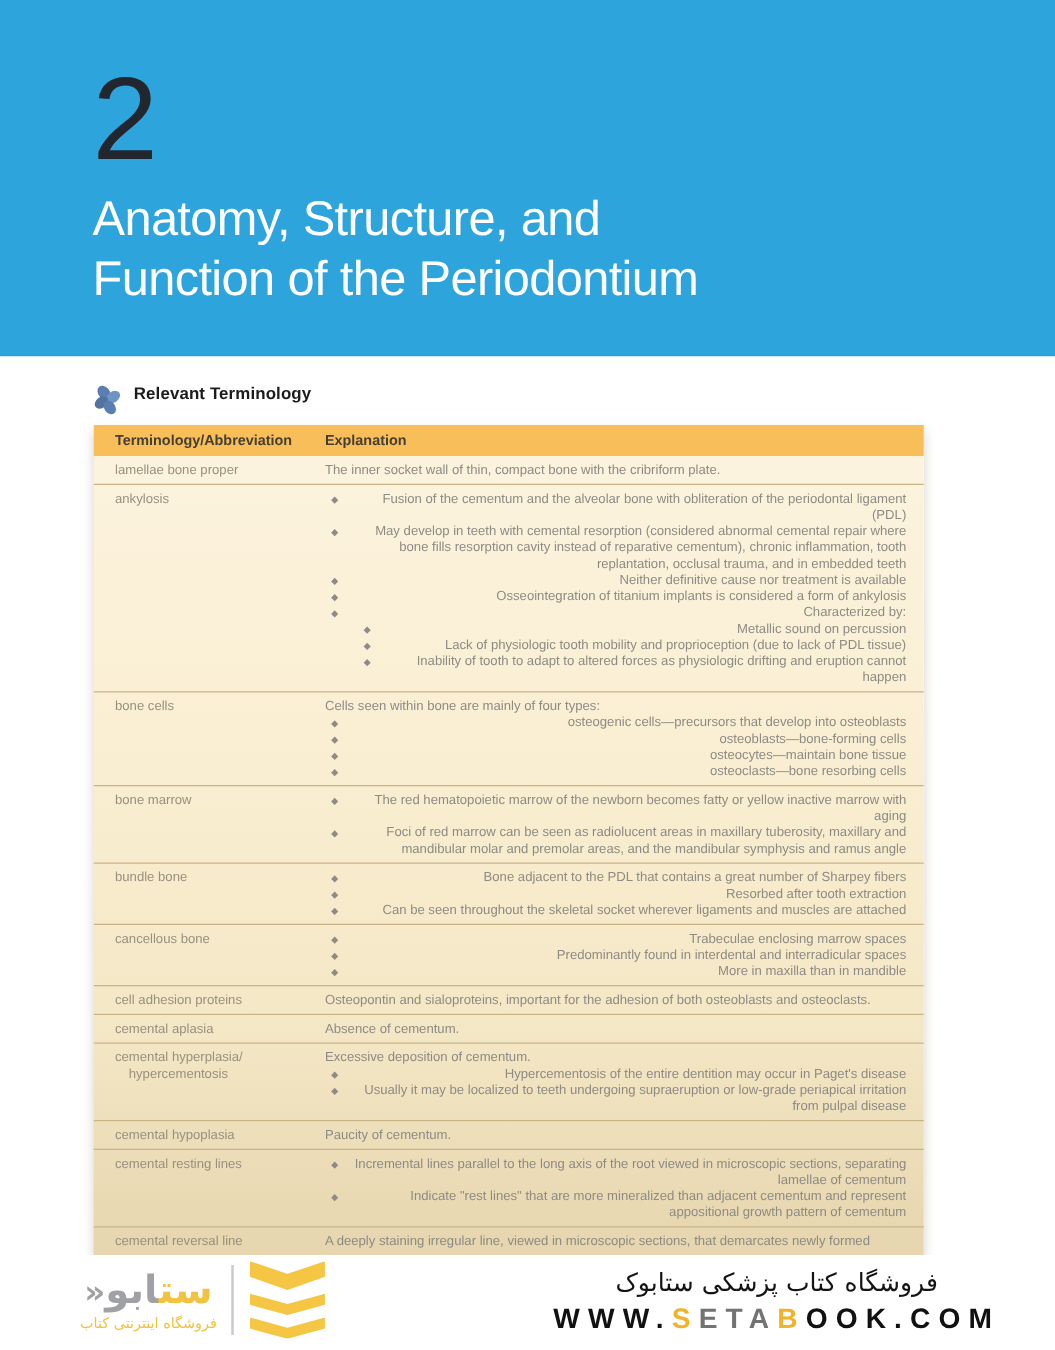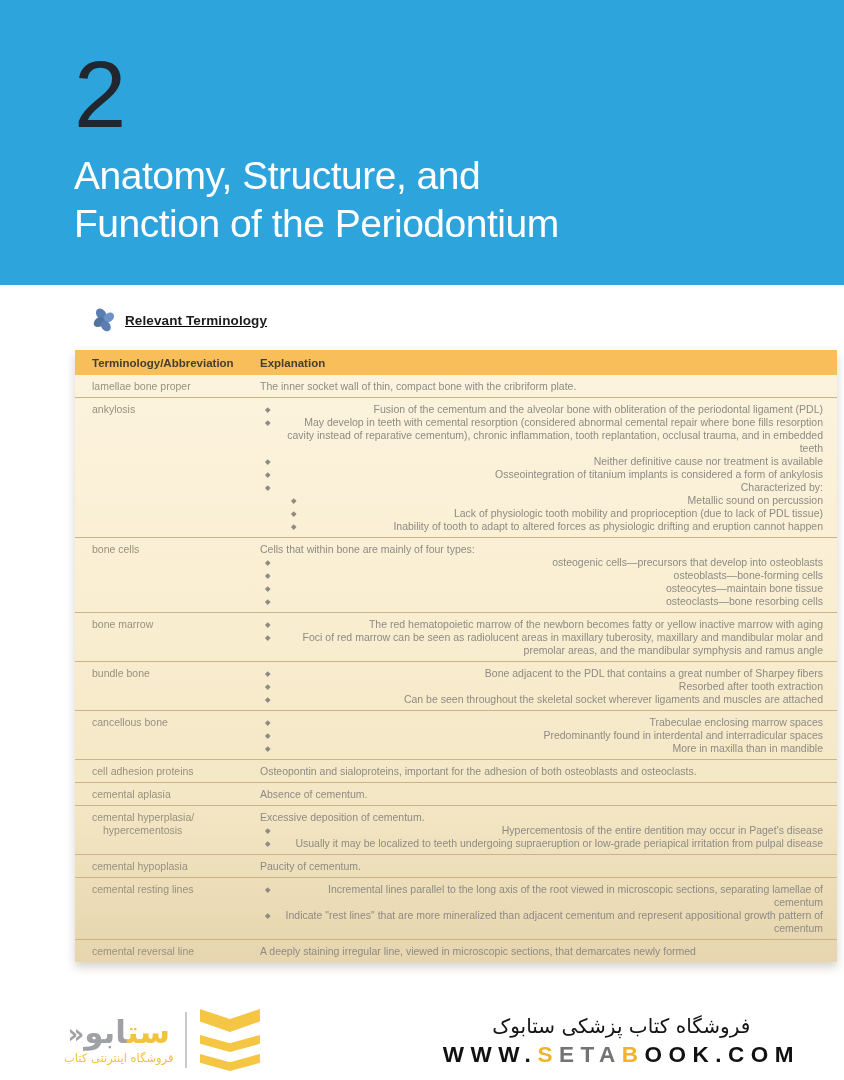--- a/index.html
+++ b/index.html
@@ -21,29 +21,29 @@
     color:#21262f; font-family:"Liberation Sans", sans-serif;
   }
   .chapter-title {
     position:absolute; left:74px; top:152px;
     font-size:39px; line-height:1.22; font-weight:300;
     color:#ffffff; letter-spacing:-0.5px;
   }
 
   
   .section-heading {
-    position:absolute; left:92px; top:307px;
-    display:flex; align-items:center; gap:9px;text-decoration:underline;
+    position:absolute; left:74px; top:307px;
+    display:flex; gap:9px;
   }
   .flower-icon { width:24px; height:26px; display:inline-block; }
   .heading-text { font-size:13.5px; font-weight:bold; color:#1c1c1c; letter-spacing:0.1px; }
 
   
   .table-wrap {
-    position:absolute; left:75px; top:350px; width:762px;
+    position:absolute; left:75px; top:340px; width:664px;
     box-shadow:0 5px 9px rgba(115,105,85,0.30);
   }
   .thead {
     display:flex; align-items:center; height:25px;
     background:#f7be5a; color:#463e31;
     font-size:11.5px; font-weight:bold;
   }
   .thead .col-term { width:185px; padding-left:17px; }
   .thead .col-expl { flex:1; }
   .tbody {
@@ -185,21 +185,21 @@
               <span class="marker"></span>
               <span class="btext">Inability of tooth to adapt to altered forces as physiologic drifting and eruption cannot happen</span>
             </div>
           </div>
         </div>
         <div class="row">
           <div class="cell term">
             <div class="term-l1">bone cells</div>
           </div>
           <div class="cell expl">
-            <div class="intro">Cells that within bone are mainly of four types:</div>
+            <div class="intro">Cells seen within bone are mainly of four types:</div>
             <div class="bullet">
               <span class="marker"></span>
               <span class="btext">osteogenic cells—precursors that develop into osteoblasts</span>
             </div>
             <div class="bullet">
               <span class="marker"></span>
               <span class="btext">osteoblasts—bone-forming cells</span>
             </div>
             <div class="bullet">
               <span class="marker"></span>

